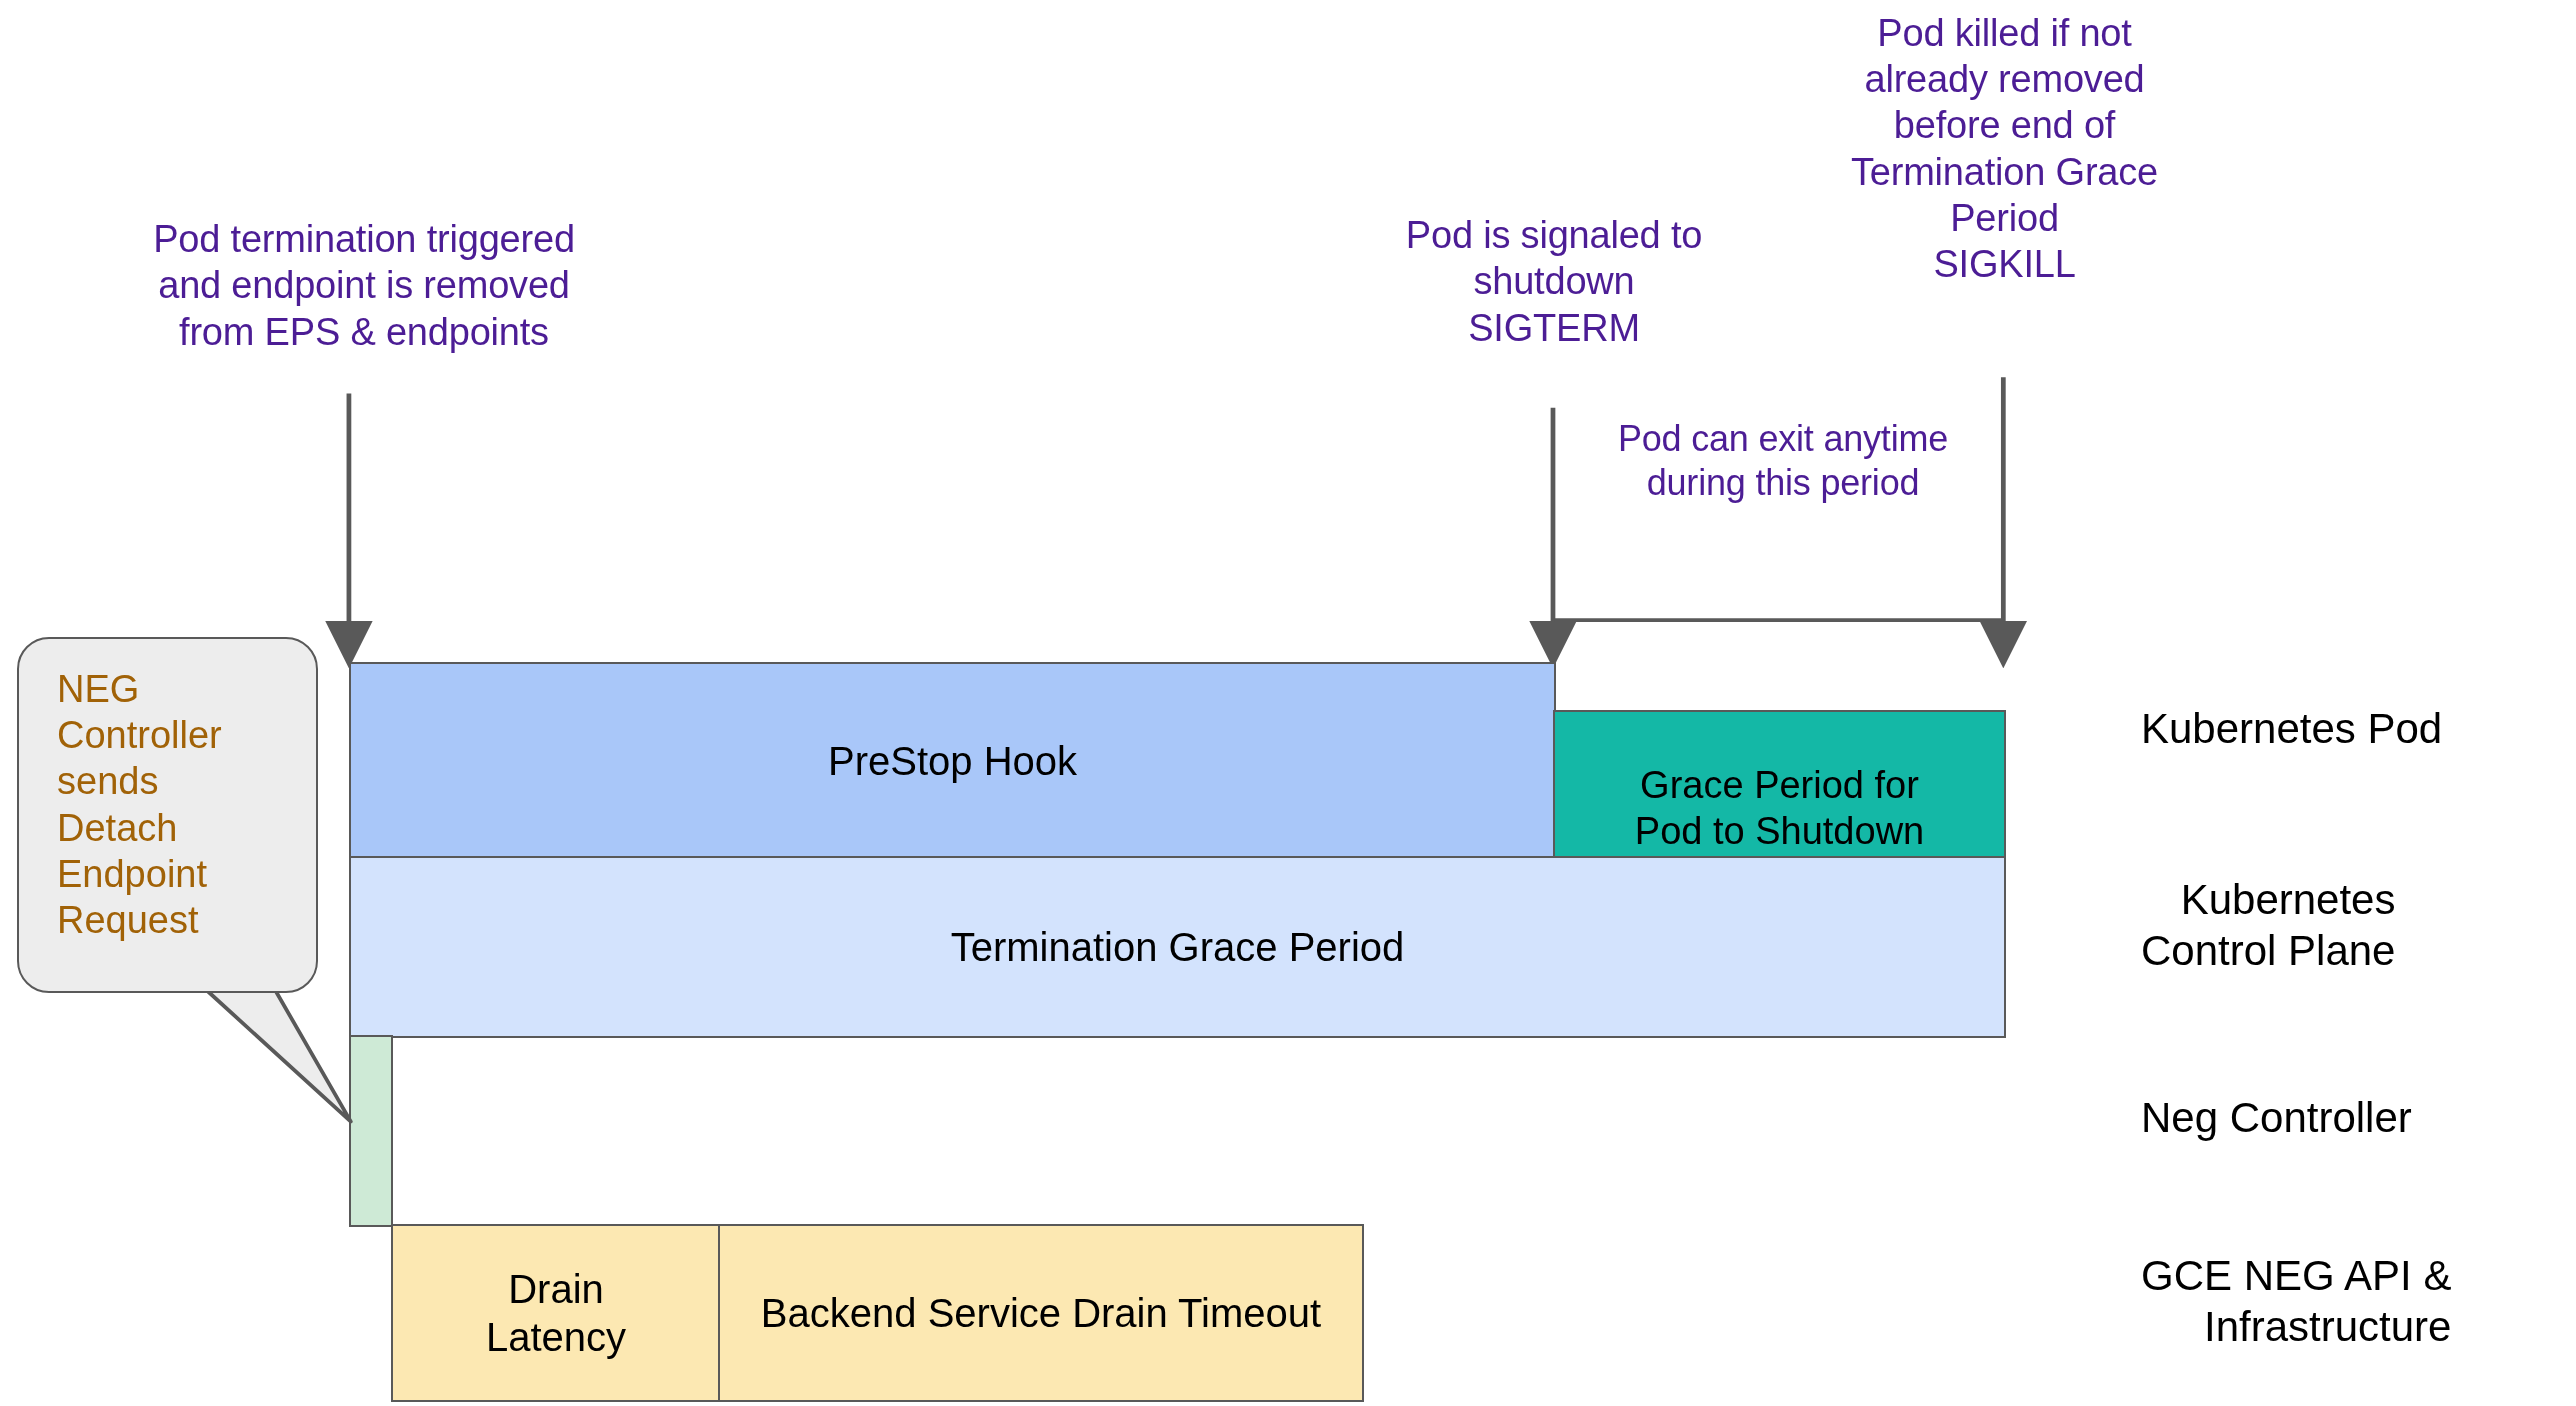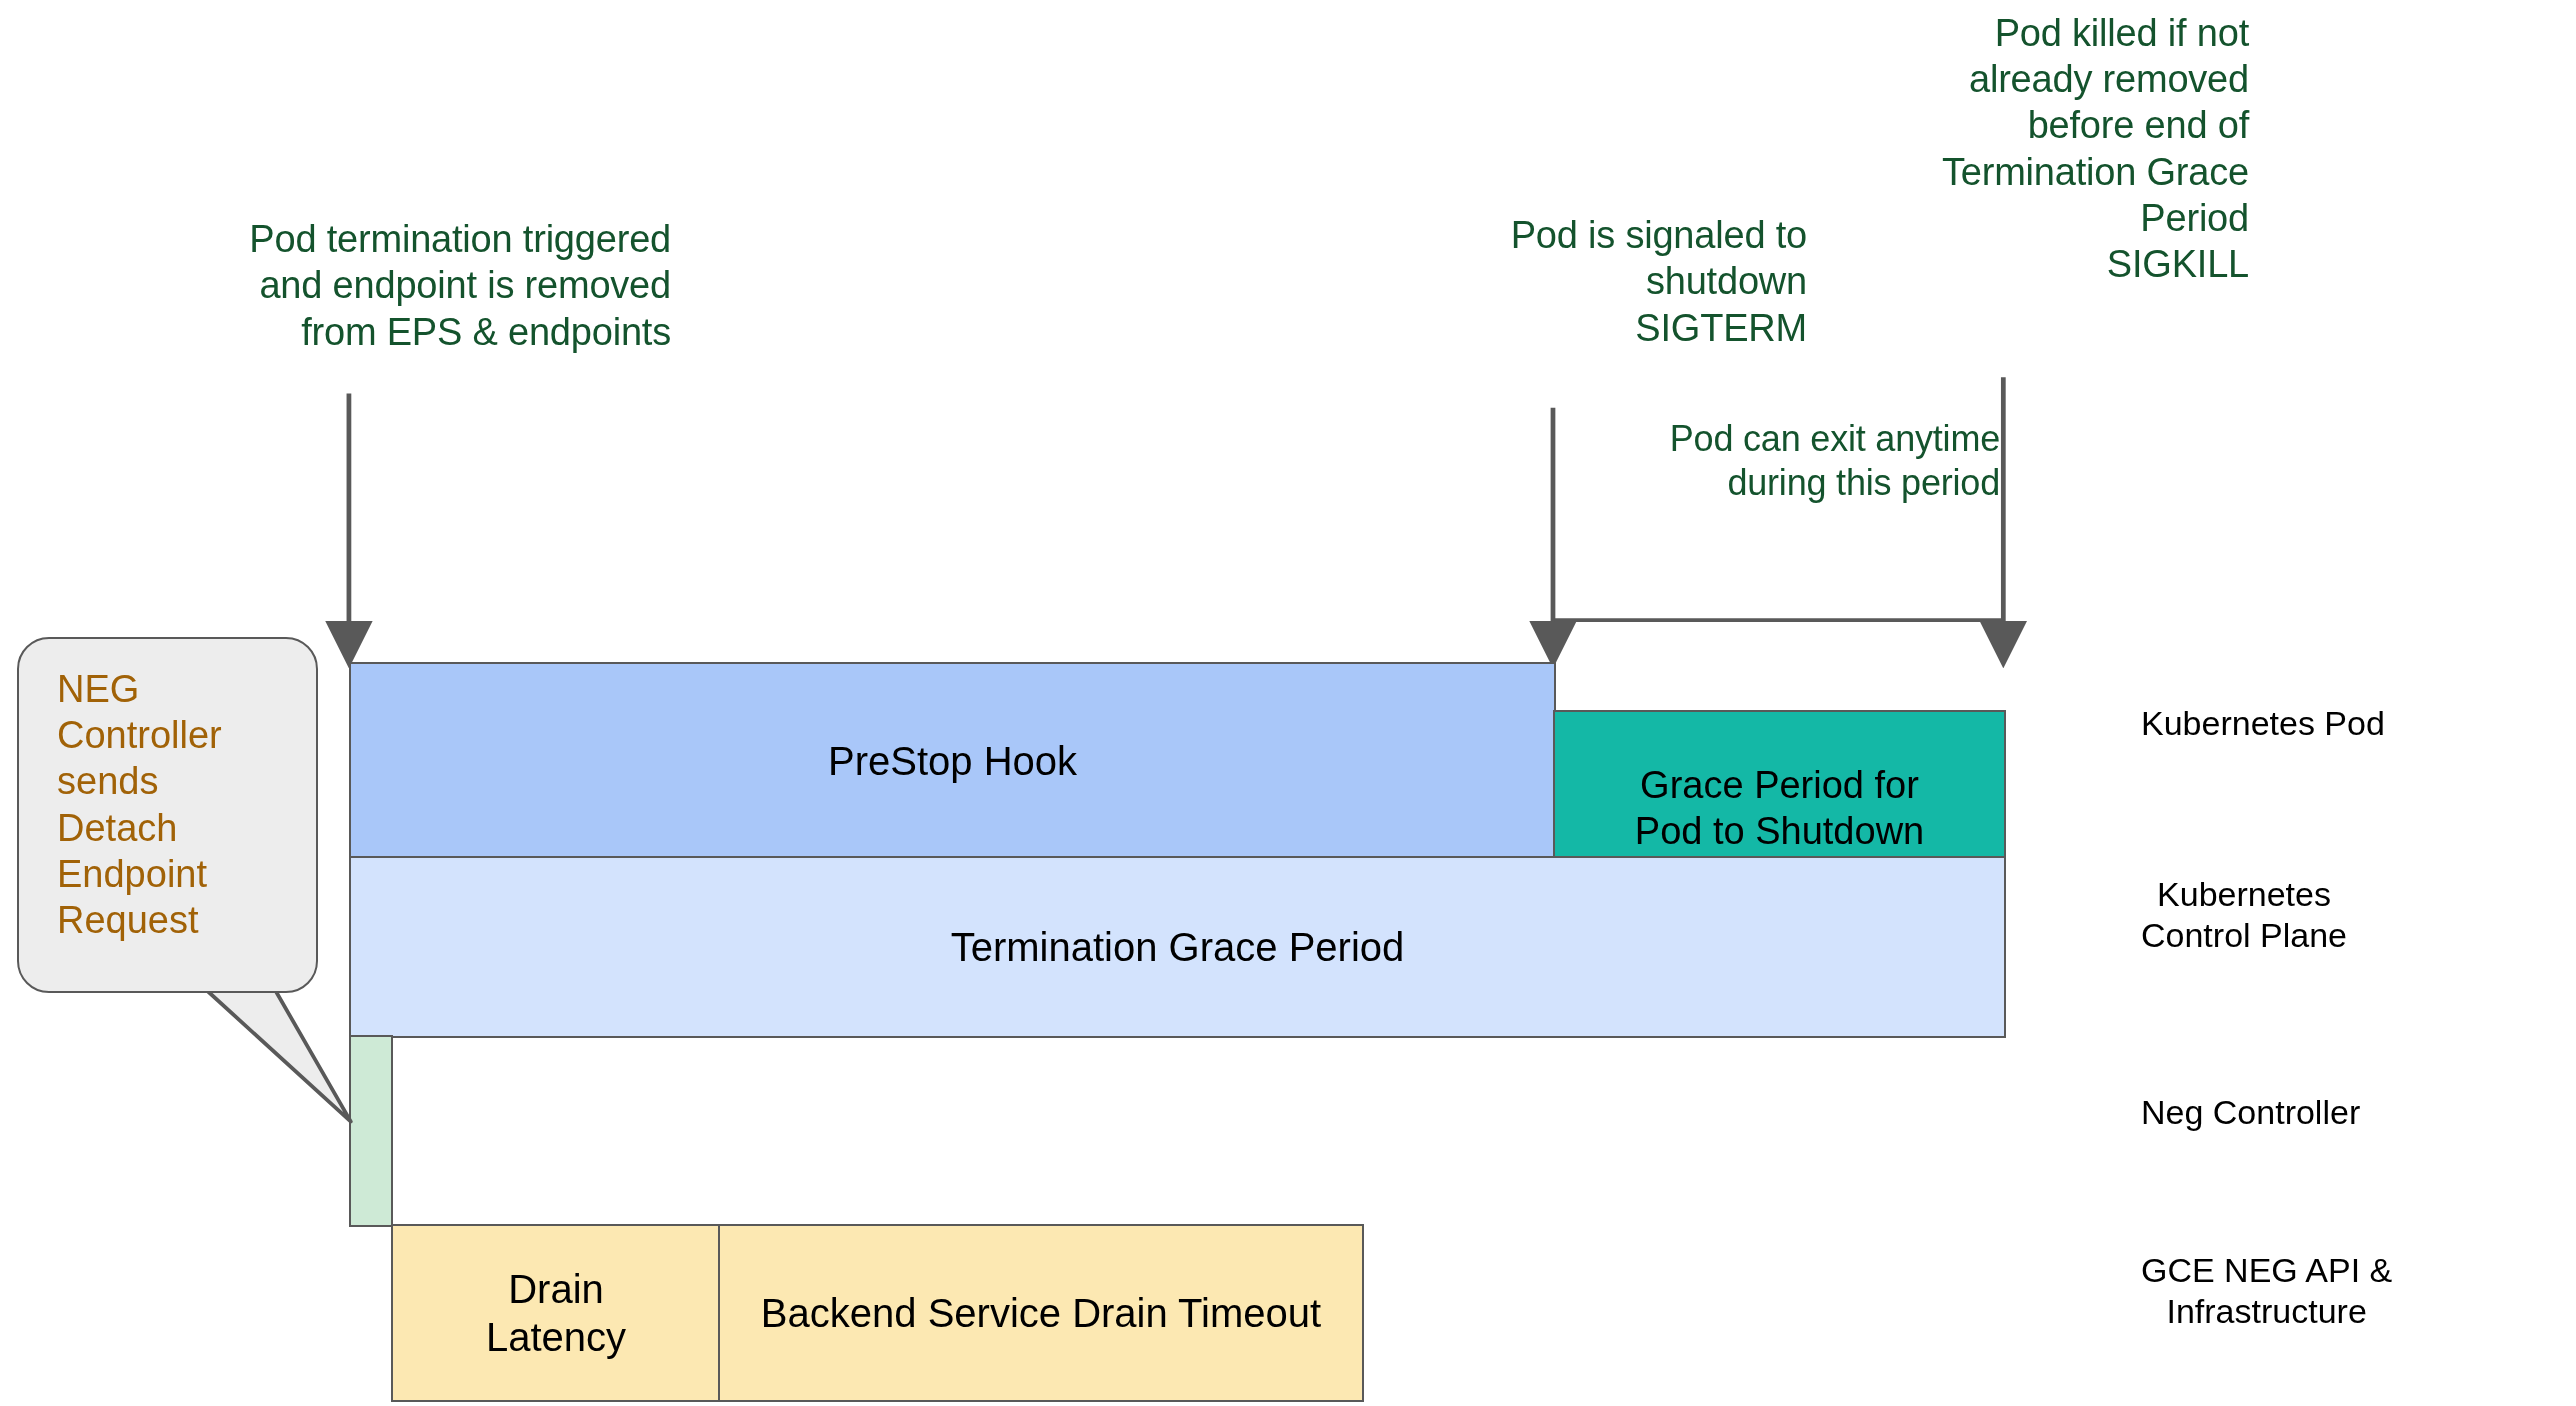--- a/index.html
+++ b/index.html
@@ -12,40 +12,40 @@
     position: relative;
     width: 2576px;
     height: 1406px;
     background: #ffffff;
     overflow: hidden;
   }
 
   
   .annot {
     position: absolute;
-    text-align: right;
-    color: #14532d;
+    text-align: center;
+    color: #4c1d95;
     font-size: 38px;
     line-height: 1.22;
     white-space: pre-line;
     letter-spacing: -0.2px;
   }
   #annot-termination { left: 57px;  top: 216px;  width: 614px; }
   #annot-sigterm     { left: 1301px; top: 212px; width: 506px; }
   #annot-sigkill     { left: 1760px; top: 9.5px;  width: 489px; }
   #annot-exit-anytime{ left: 1566px; top: 417px; width: 434px; font-size: 36px; }
 
   
   .lane-label {
     position: absolute;
     left: 2141px;
     color: #000000;
-    font-size: 34px;
+    font-size: 42px;
     line-height: 1.22;
-    text-align: center;
+    text-align: right;
     white-space: pre-line;
   }
   #lane-pod     { top: 703px; }
   #lane-plane   { top: 874px; }
   #lane-neg     { top: 1092px; }
   #lane-gce     { top: 1250px; }
 
   
   #arrows { position: absolute; left: 0; top: 0; width: 2576px; height: 1406px; }
 

